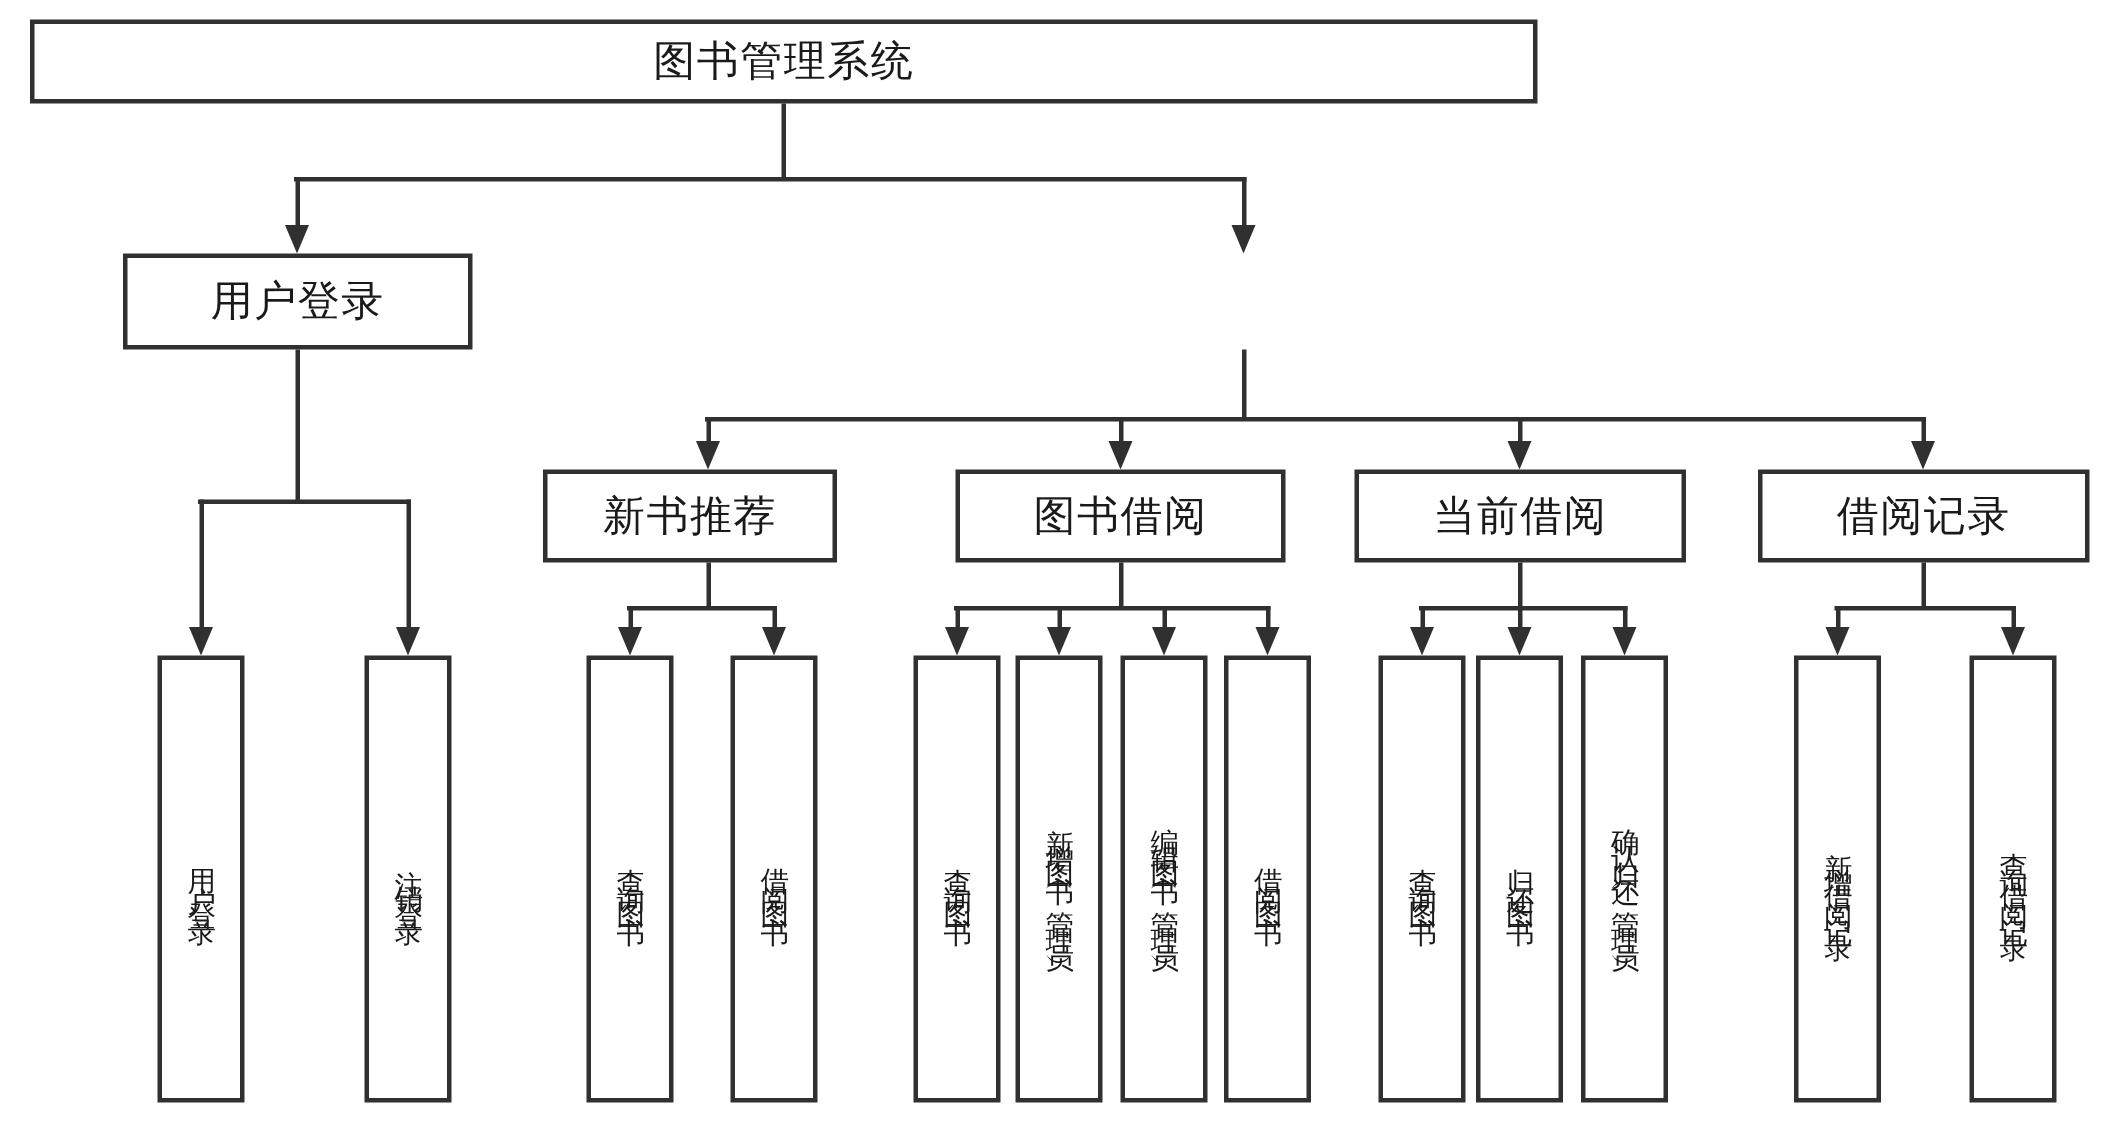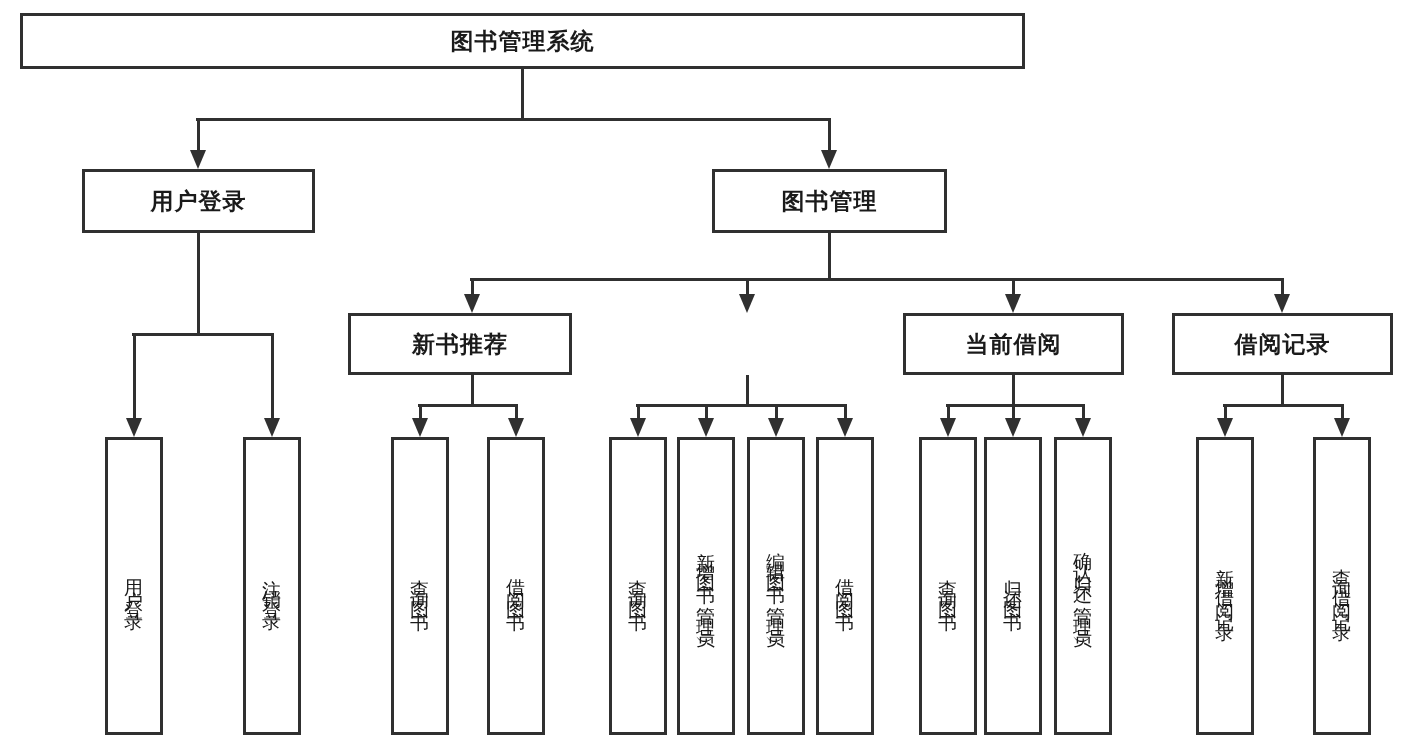--- a/index.html
+++ b/index.html
@@ -20,24 +20,23 @@
   .node{
     position:absolute;
     box-sizing:border-box;
     border:3px solid var(--line);
     background:var(--bg);
     display:flex;
     align-items:center;
     justify-content:center;
   }
   .h-node{
-    font-size:23px;
+    font-size:28px;
     letter-spacing:1px;
     white-space:nowrap;
-    font-weight:bold;
   }
   .v-node{
     font-size:19px;
     writing-mode:vertical-rl;
     text-orientation:mixed;
     letter-spacing:11px;
     line-height:1;
   }
   .vline{position:absolute;width:3px;background:var(--line);}
   .hline{position:absolute;height:3px;background:var(--line);}
@@ -65,41 +64,41 @@
   <div class="node h-node" style="left:20px;top:13px;width:1005px;height:56px;">图书管理系统</div>
 
   <div class="vline" style="left:521px;top:69px;height:51px;"></div>
   <div class="hline" style="left:196px;top:118px;width:635px;"></div>
   <div class="vline" style="left:197px;top:118px;height:34px;"></div>
   <div class="ah" style="left:190px;top:150px;"></div>
   <div class="vline" style="left:828px;top:118px;height:34px;"></div>
   <div class="ah" style="left:821px;top:150px;"></div>
 
   <div class="node h-node" style="left:82px;top:169px;width:233px;height:64px;">用户登录</div>
-  <div class="node h-node" style="left:712px;top:169px;width:235px;height:64px;">图书管理</div>
 
   <div class="vline" style="left:197px;top:233px;height:102px;"></div>
   <div class="hline" style="left:132px;top:333px;width:142px;"></div>
   <div class="vline" style="left:133px;top:333px;height:87px;"></div>
   <div class="ah" style="left:126px;top:418px;"></div>
   <div class="vline" style="left:271px;top:333px;height:87px;"></div>
   <div class="ah" style="left:264px;top:418px;"></div>
 
   <div class="vline" style="left:828px;top:233px;height:47px;"></div>
   <div class="hline" style="left:470px;top:278px;width:814px;"></div>
   <div class="vline" style="left:471px;top:278px;height:18px;"></div>
   <div class="ah" style="left:464px;top:294px;"></div>
   <div class="vline" style="left:746px;top:278px;height:18px;"></div>
   <div class="ah" style="left:739px;top:294px;"></div>
   <div class="vline" style="left:1012px;top:278px;height:18px;"></div>
   <div class="ah" style="left:1005px;top:294px;"></div>
   <div class="vline" style="left:1281px;top:278px;height:18px;"></div>
   <div class="ah" style="left:1274px;top:294px;"></div>
 
-  <div class="node h-node" style="left:348px;top:313px;width:224px;height:62px;">新书推荐</div>
+  <div class="node h-node" style="left:362px;top:313px;width:196px;height:62px;">新书推荐</div>
+  <div class="node h-node" style="left:637px;top:313px;width:220px;height:62px;">图书借阅</div>
   <div class="node h-node" style="left:1172px;top:313px;width:221px;height:62px;">借阅记录</div>
   <div class="node h-node" style="left:903px;top:313px;width:221px;height:62px;">当前借阅</div>
 
   <div class="vline" style="left:471px;top:375px;height:31px;"></div>
   <div class="hline" style="left:418px;top:404px;width:100px;"></div>
   <div class="vline" style="left:419px;top:404px;height:16px;"></div>
   <div class="ah" style="left:412px;top:418px;"></div>
   <div class="vline" style="left:515px;top:404px;height:16px;"></div>
   <div class="ah" style="left:508px;top:418px;"></div>
 

